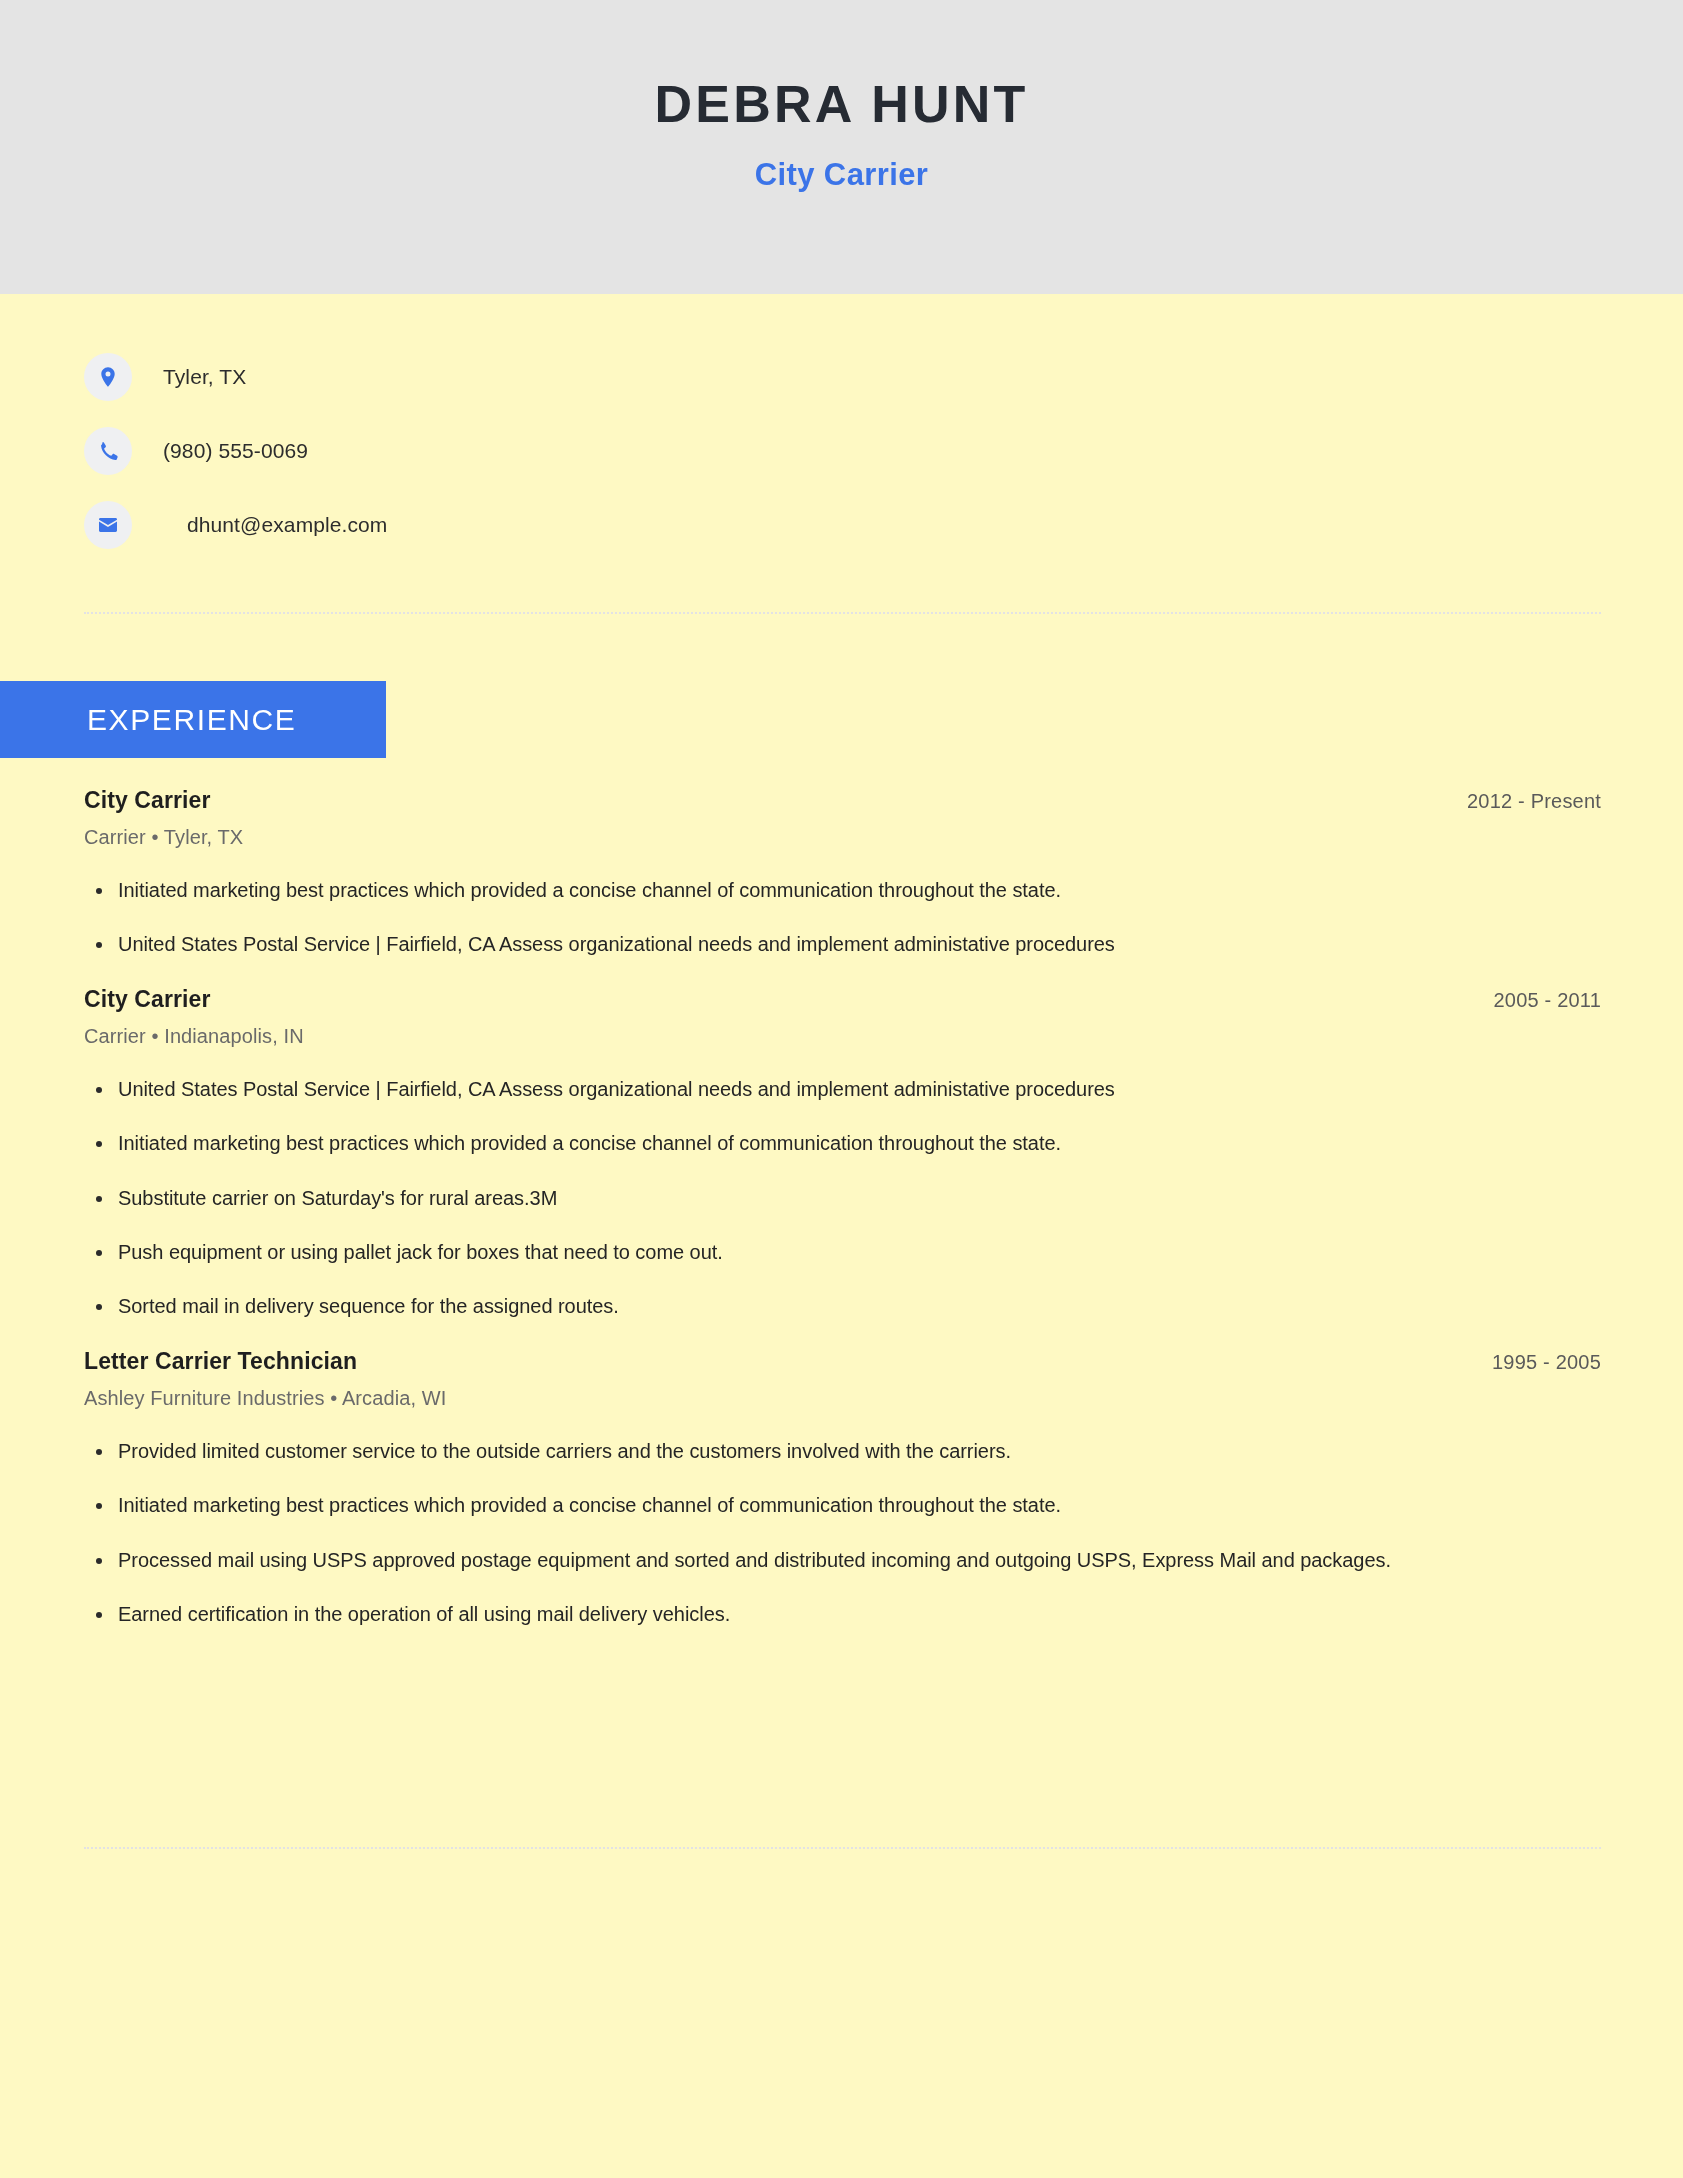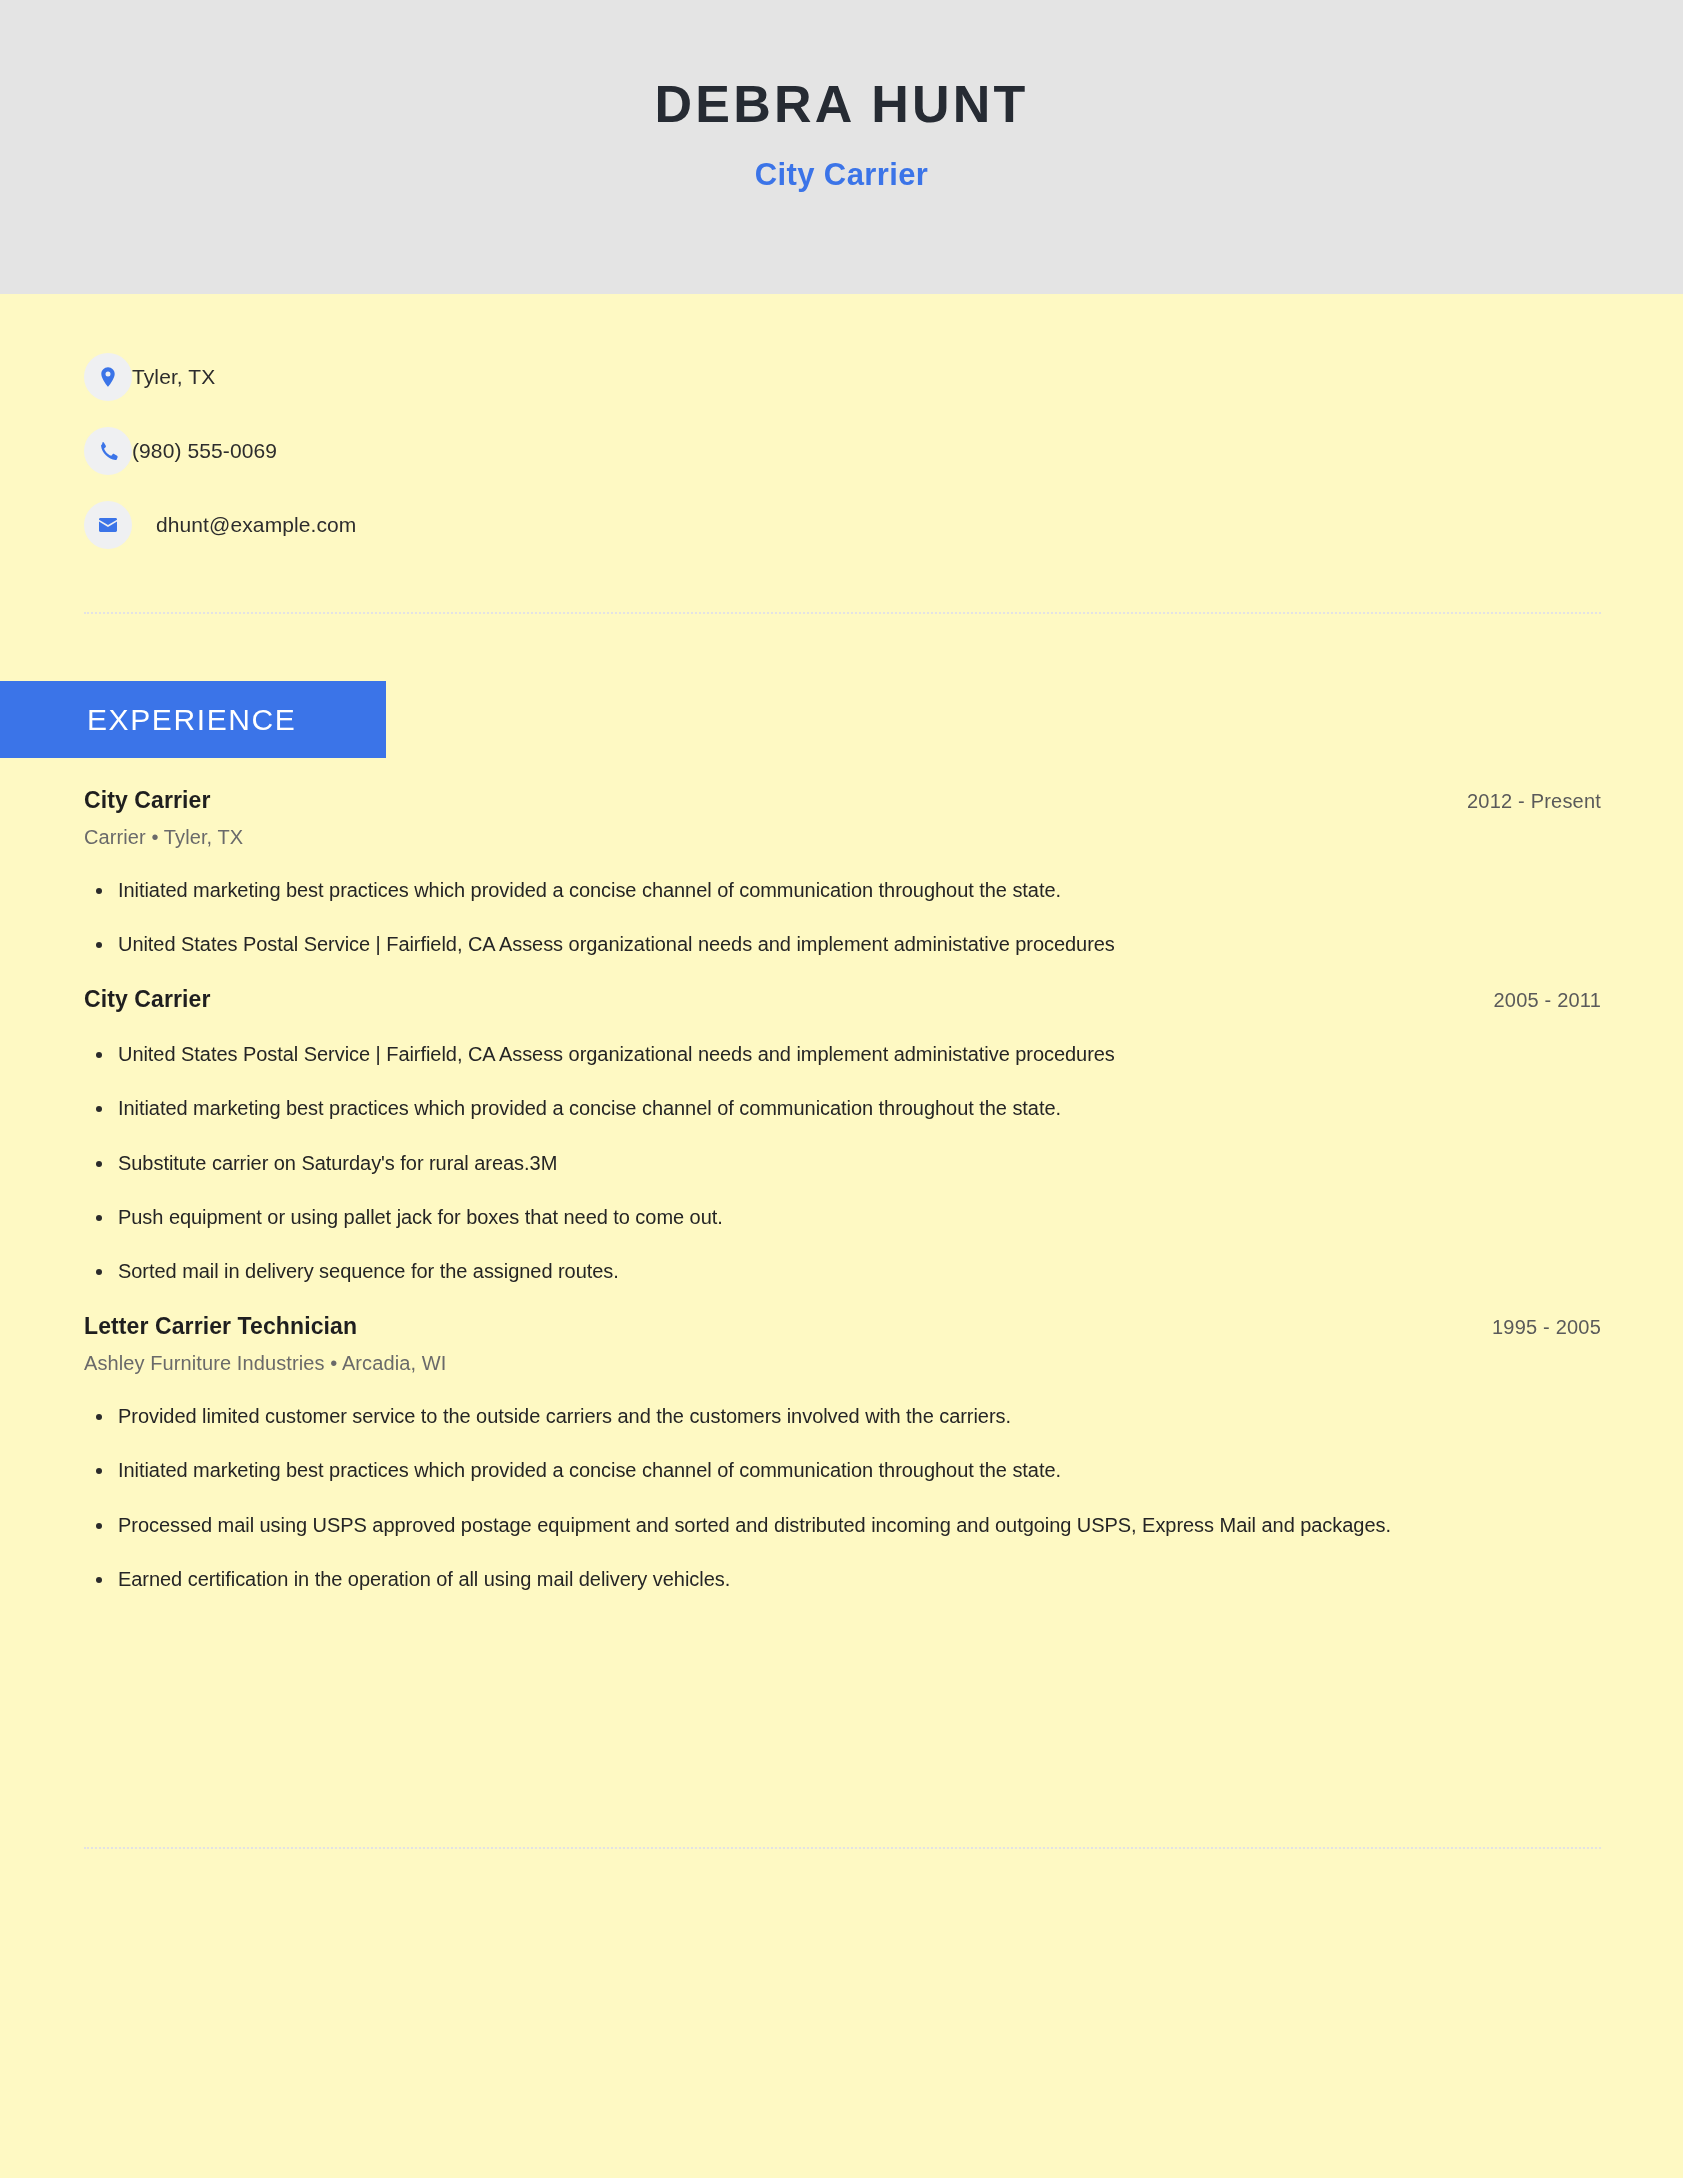--- a/index.html
+++ b/index.html
@@ -74,20 +74,21 @@
     height: 48px;
     border-radius: 50%;
     background: #eff0f2;
     display: flex;
     align-items: center;
     justify-content: center;
     flex: 0 0 48px;
   }
   .ic-circle svg { display: block; }
   .contact-text {
+    margin-left: 31px;
     font-size: 21px;
     color: #2d2d2d;
     letter-spacing: 0.1px;
     white-space: nowrap;
   }
 
   
   .divider {
     position: absolute;
     left: 84px;
@@ -243,20 +244,21 @@
         <li>Initiated marketing best practices which provided a concise channel of communication throughout the state.</li>
         <li>United States Postal Service | Fairfield, CA Assess organizational needs and implement administative procedures</li>
       </ul>
     </div>
 
     <div class="job">
       <div class="job-headline">
         <span class="job-title">City Carrier</span>
         <span class="job-dates">2005 - 2011</span>
       </div>
+      <div class="job-meta">Carrier  •  Indianapolis, IN</div>
       <ul class="bullets">
         <li>United States Postal Service | Fairfield, CA Assess organizational needs and implement administative procedures</li>
         <li>Initiated marketing best practices which provided a concise channel of communication throughout the state.</li>
         <li>Substitute carrier on Saturday's for rural areas.3M</li>
         <li>Push equipment or using pallet jack for boxes that need to come out.</li>
         <li>Sorted mail in delivery sequence for the assigned routes.</li>
       </ul>
     </div>
 
     <div class="job">

